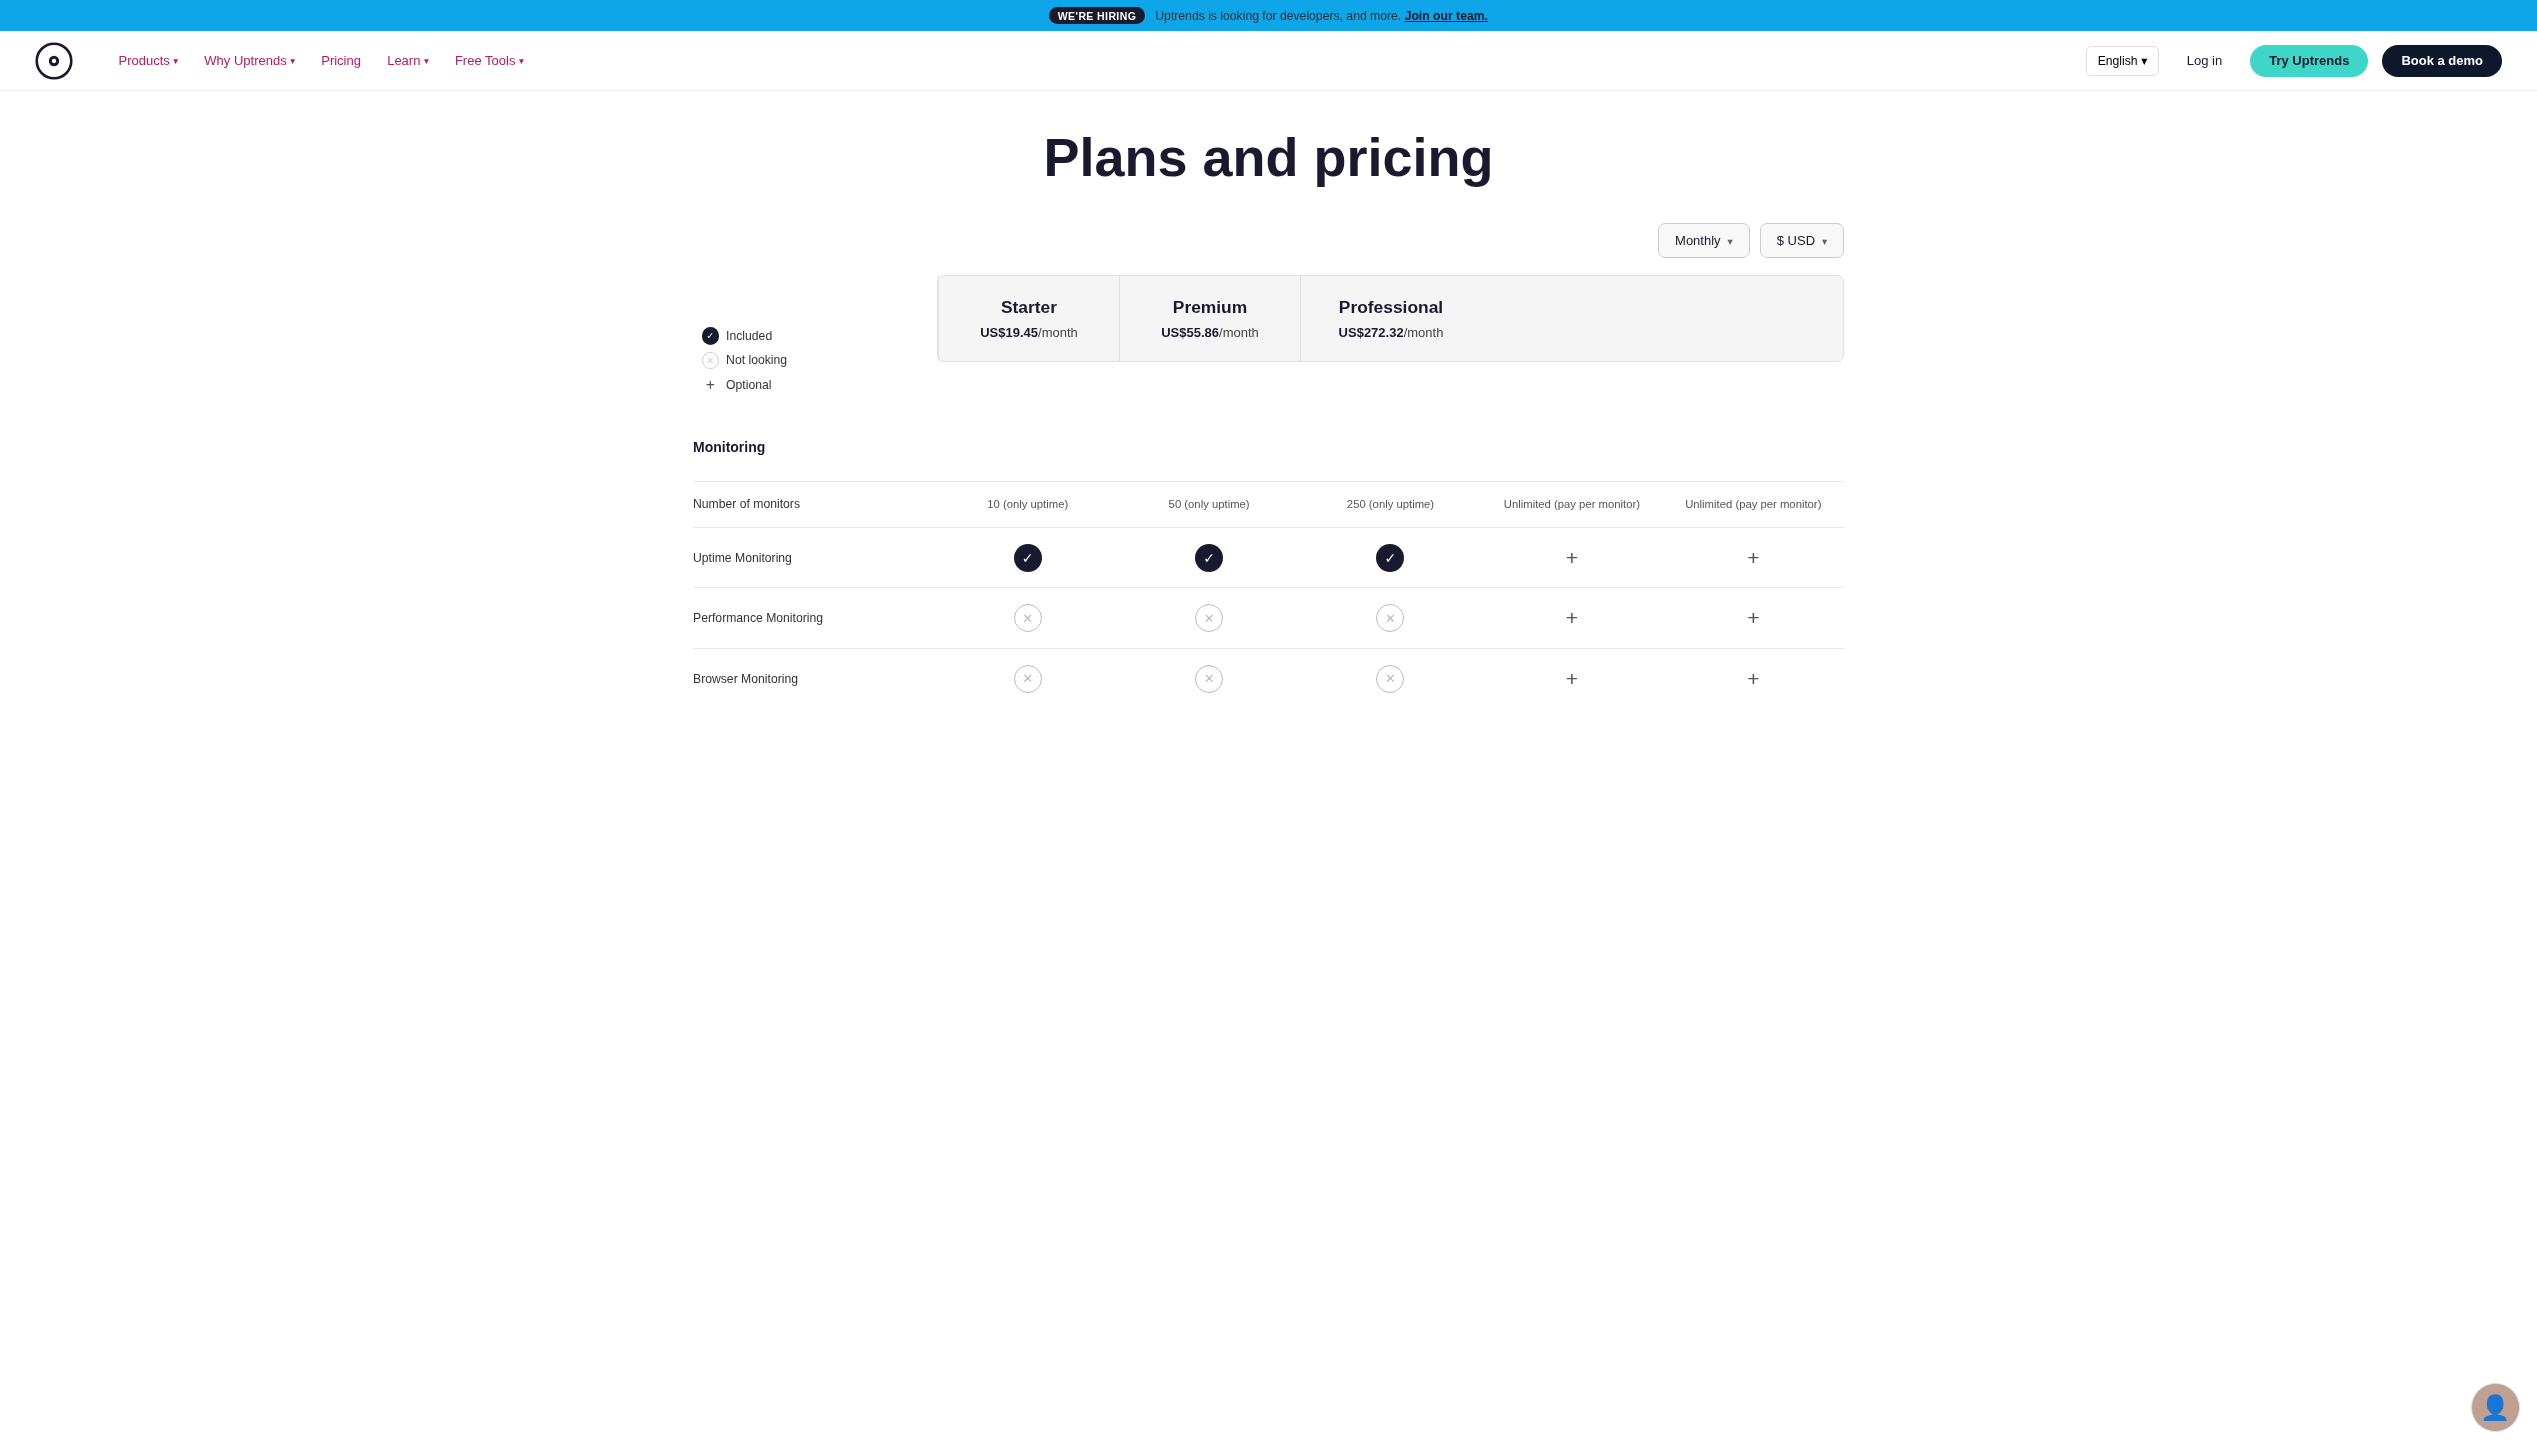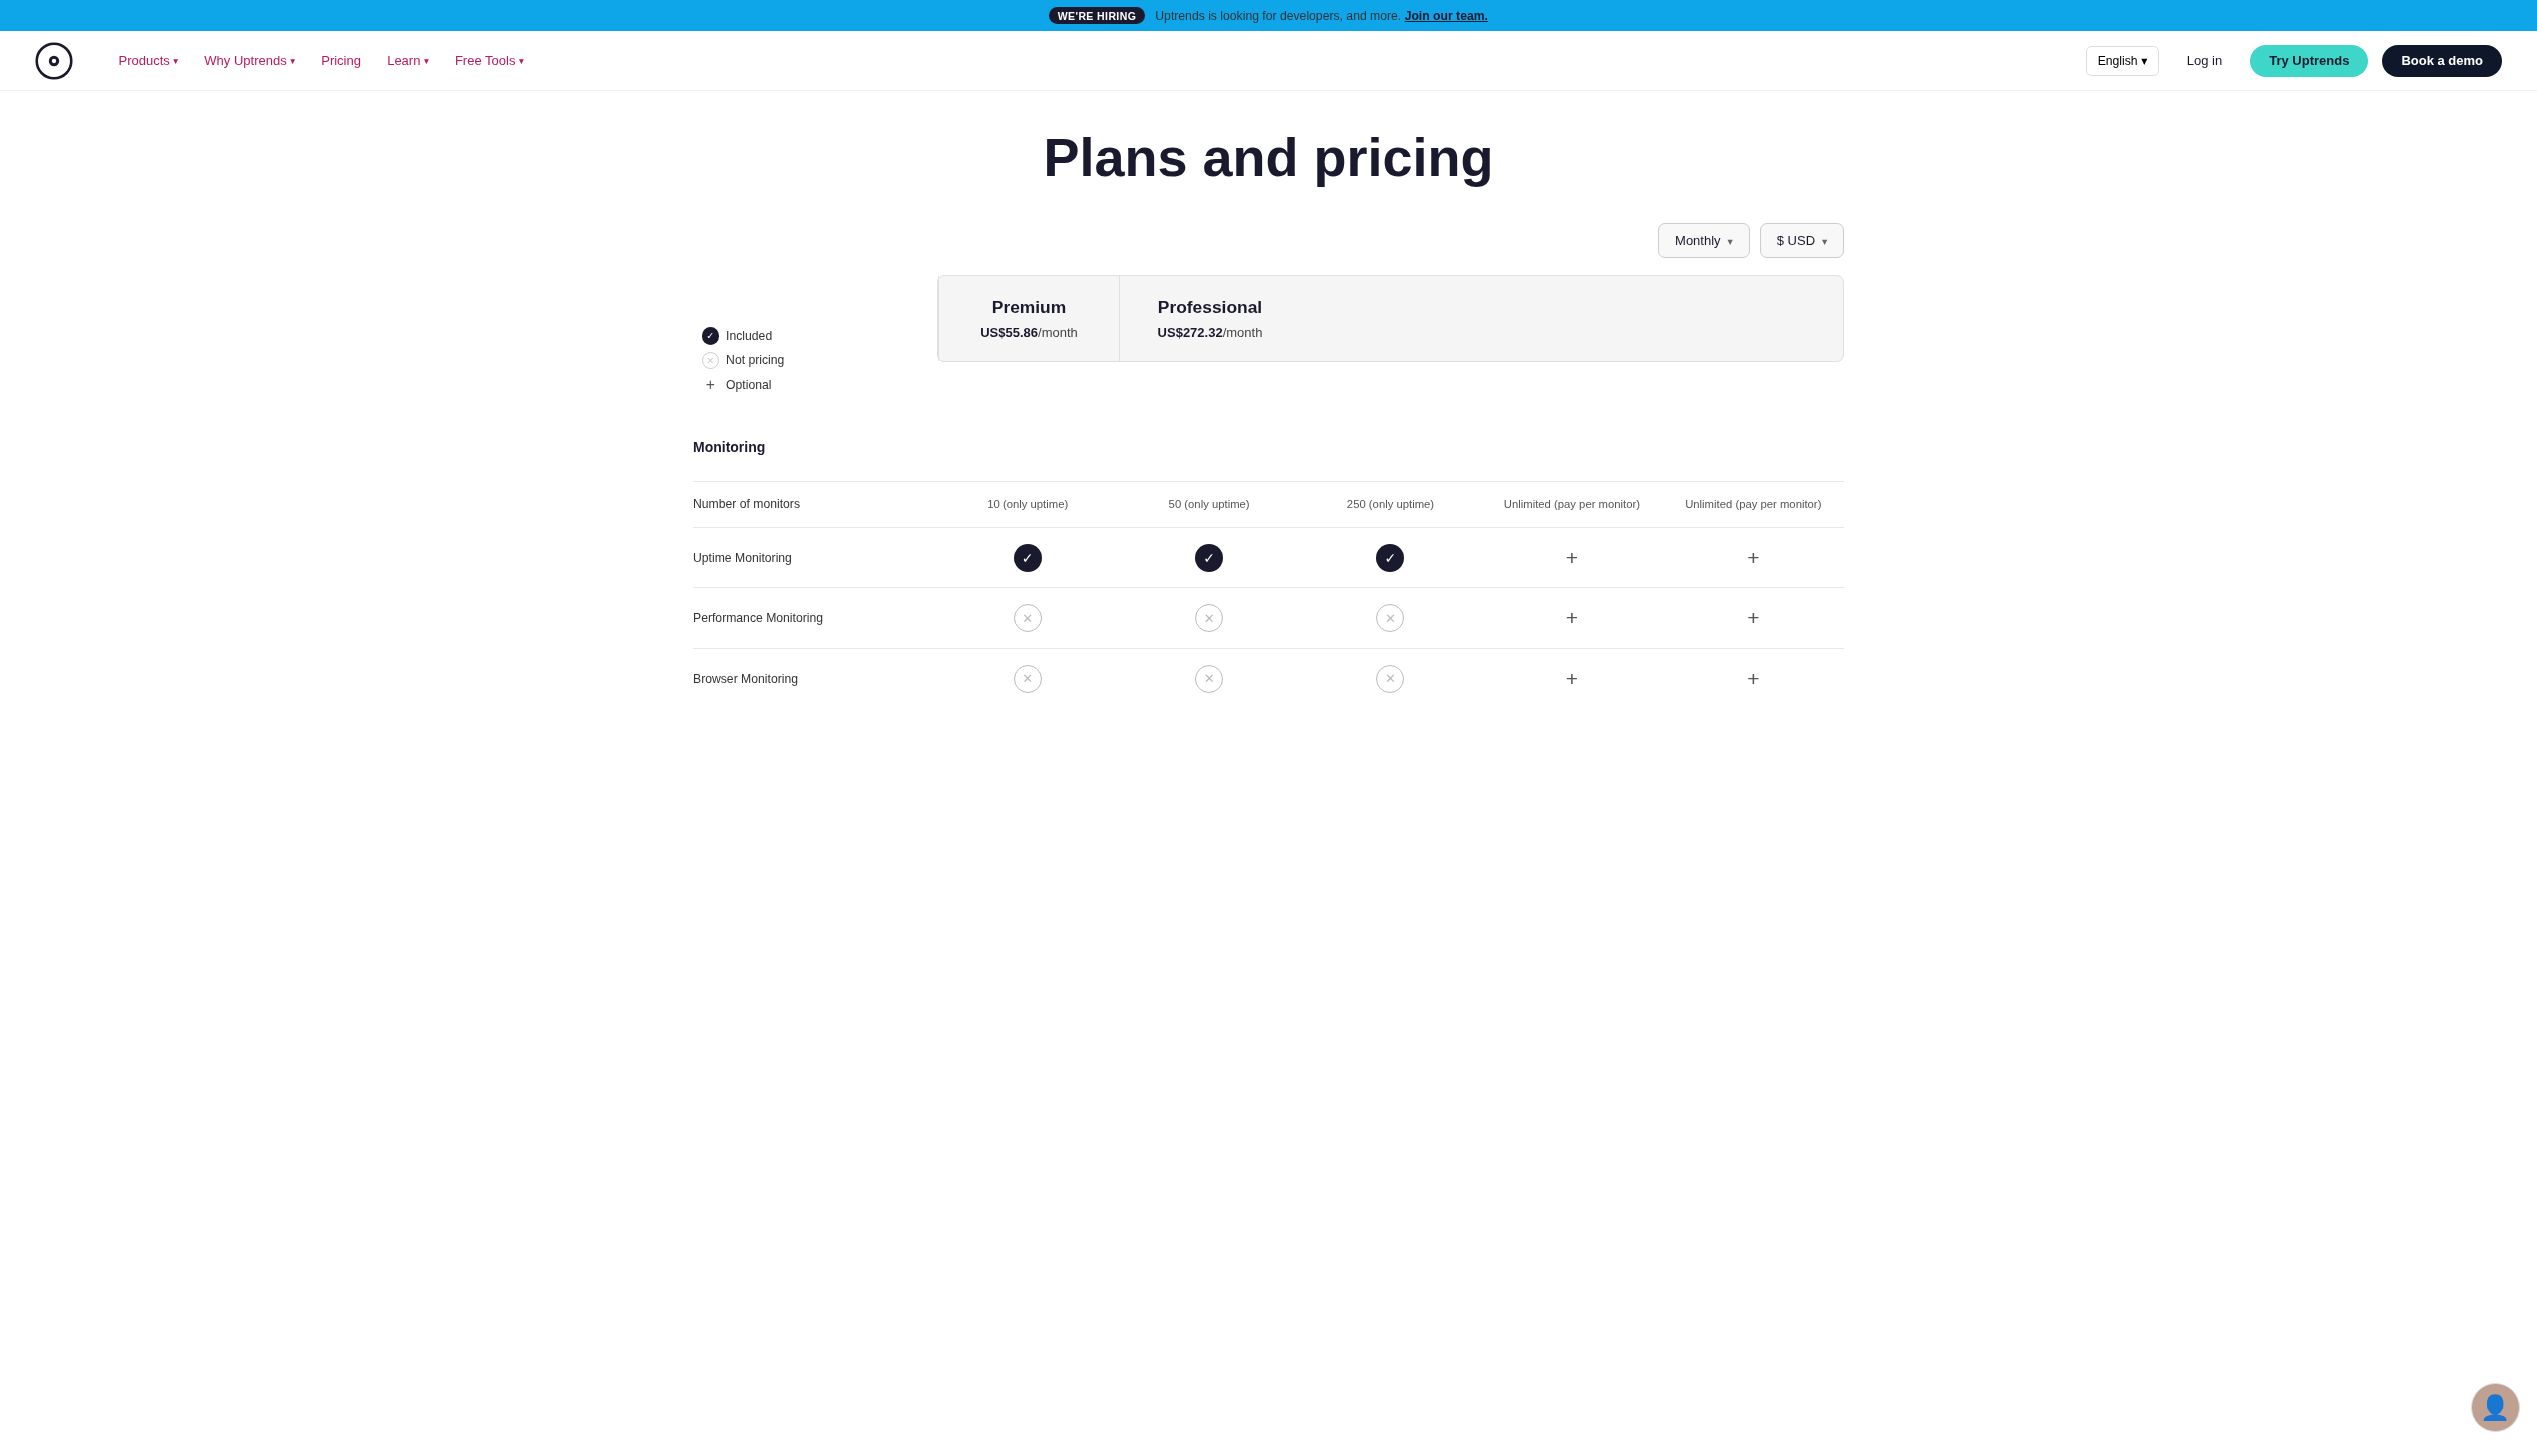--- a/index.html
+++ b/index.html
@@ -300,29 +300,35 @@
 
   <div style="display:grid; grid-template-columns: 244px 1fr; gap: 0; align-items: start;">
 
     <div class="legend" style="padding-top: 52px;">
       <div class="legend-item">
         <div class="legend-check">✓</div>
         <span>Included</span>
       </div>
       <div class="legend-item">
         <div class="legend-x">✕</div>
-        <span>Not pricing</span>
+        <span>Not looking</span>
       </div>
       <div class="legend-item">
         <div class="legend-plus">+</div>
         <span>Optional</span>
       </div>
     </div>
 
     <div style="display:grid; grid-template-columns: repeat(5, 1fr); background:#f5f5f5; border:0.9px solid #e0e0e0; border-radius: 7px;">
+      <div class="plan-col">
+        <div class="plan-name">Starter</div>
+        <div class="plan-price">
+          <strong>US$19.45</strong><span>/month</span>
+        </div>
+      </div>
       <div class="plan-col">
         <div class="plan-name">Premium</div>
         <div class="plan-price">
           <strong>US$55.86</strong><span>/month</span>
         </div>
       </div>
       <div class="plan-col">
         <div class="plan-name">Professional</div>
         <div class="plan-price">
           <strong>US$272.32</strong><span>/month</span>

